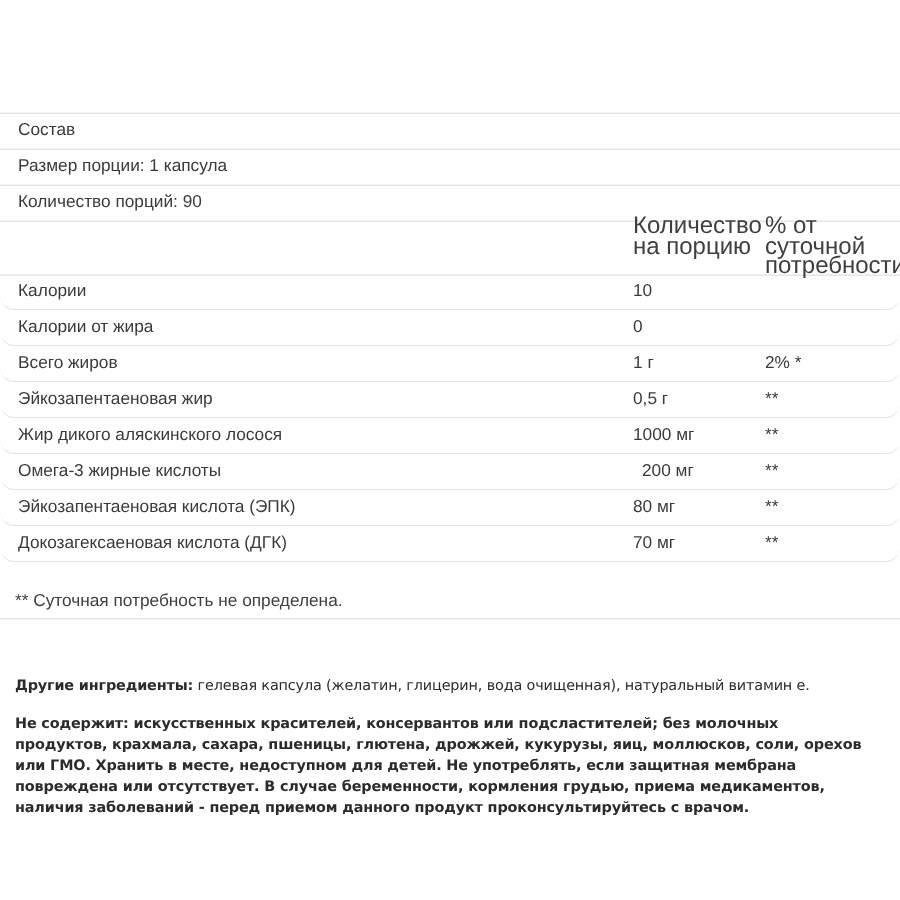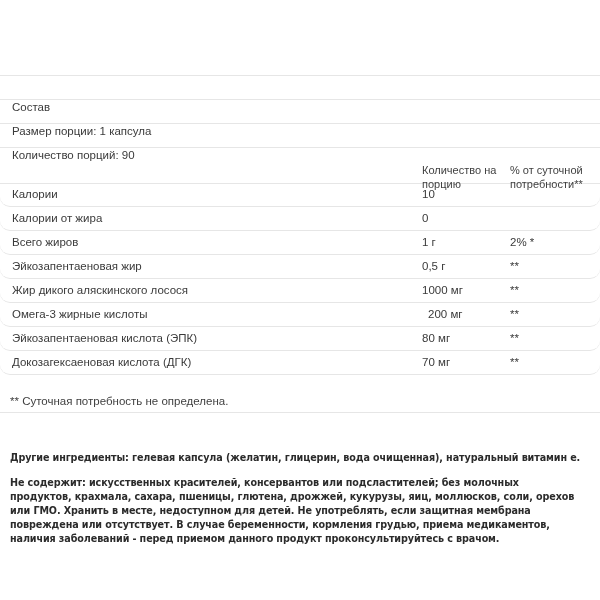--- a/index.html
+++ b/index.html
@@ -36,36 +36,35 @@
     height: 23px;
     border-bottom: 1px solid #e6e6e6;
   }
   .meta-row .label {
     position: absolute;
     left: 12px;
     top: 5px;
     font-size: 11.5px;
     line-height: 13px;
     white-space: nowrap;
-    margin-top: 20px;
   }
 
   
   #col-header {
     position: absolute;
     top: 144px;
     left: 0;
     width: 600px;
     height: 39px;
     border-bottom: 1px solid #e6e6e6;
   }
   #col-header .col {
     position: absolute;
-    top: 20px;
-    font-size: 11px;
+    top: 0;
+    font-size: 16px;
     line-height: 13.5px;
     color: #3f3f3f;
   }
   #col-header .col.amount-head {
     left: 422px;
     width: 82px;
   }
   #col-header .col.dv-head {
     left: 510px;
     width: 86px;
@@ -137,21 +136,21 @@
   }
   #other-ingredients {
     padding-top: 8px;
     padding-bottom: 2px;
   }
   #other-ingredients .oi-head {
     font-weight: 700;
     margin-top: 30px;
   }
   #other-ingredients .oi-body {
-    font-weight: 700;
+    font-weight: 400;
     margin-top: 20px;
   }
   #disclaimer {
     padding-top: 9px;
     max-width: 592px;
   }
 </style>
 </head>
 <body>
 

